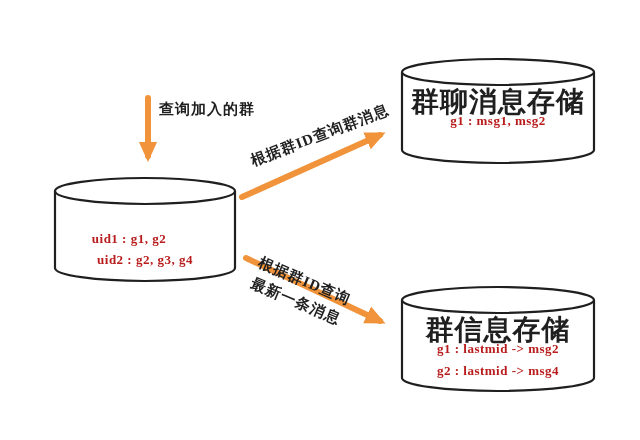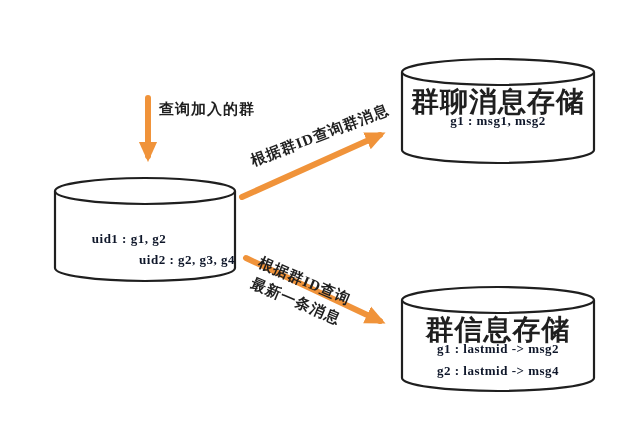--- a/index.html
+++ b/index.html
@@ -24,21 +24,21 @@
     font-weight: 600;
     color: #1f1f1f;
     letter-spacing: 1px;
     white-space: nowrap;
   }
   .node-row {
     position: absolute;
     text-align: center;
     font-size: 13px;
     font-weight: 600;
-    color: #0f172a;
+    color: #b91c1c;
     letter-spacing: 0.5px;
     white-space: nowrap;
   }
   .edge-label {
     position: absolute;
     font-size: 15px;
     font-weight: 600;
     color: #1f1f1f;
     letter-spacing: 1px;
     white-space: nowrap;
@@ -90,21 +90,21 @@
   <div class="edge-label" style="left:159px; top:100px;">查询加入的群</div>
 
   <div class="edge-label rot-up" style="left:222px; top:126px; width:196px;">根据群ID查询群消息</div>
 
   <div class="edge-label rot-down" style="left:234px; top:270px; width:132px;">
     <span style="display:block;">根据群ID查询</span>
     <span style="display:block;">最新一条消息</span>
   </div>
 
   <div class="node-row" style="left:55px; top:231px; width:148px;">uid1 : g1, g2</div>
-  <div class="node-row" style="left:55px; top:252px; width:180px;text-align:right;">uid2 : g2, g3, g4</div>
+  <div class="node-row" style="left:55px; top:252px; width:180px;">uid2 : g2, g3, g4</div>
 
   <div class="node-title" style="left:402px; top:83px; width:192px;">群聊消息存储</div>
   <div class="node-row" style="left:402px; top:113px; width:192px;">g1 : msg1, msg2</div>
 
   <div class="node-title" style="left:402px; top:311px; width:192px;">群信息存储</div>
   <div class="node-row" style="left:402px; top:341px; width:192px;">g1 : lastmid -&gt; msg2</div>
   <div class="node-row" style="left:402px; top:363px; width:192px;">g2 : lastmid -&gt; msg4</div>
 
 </div>
 

